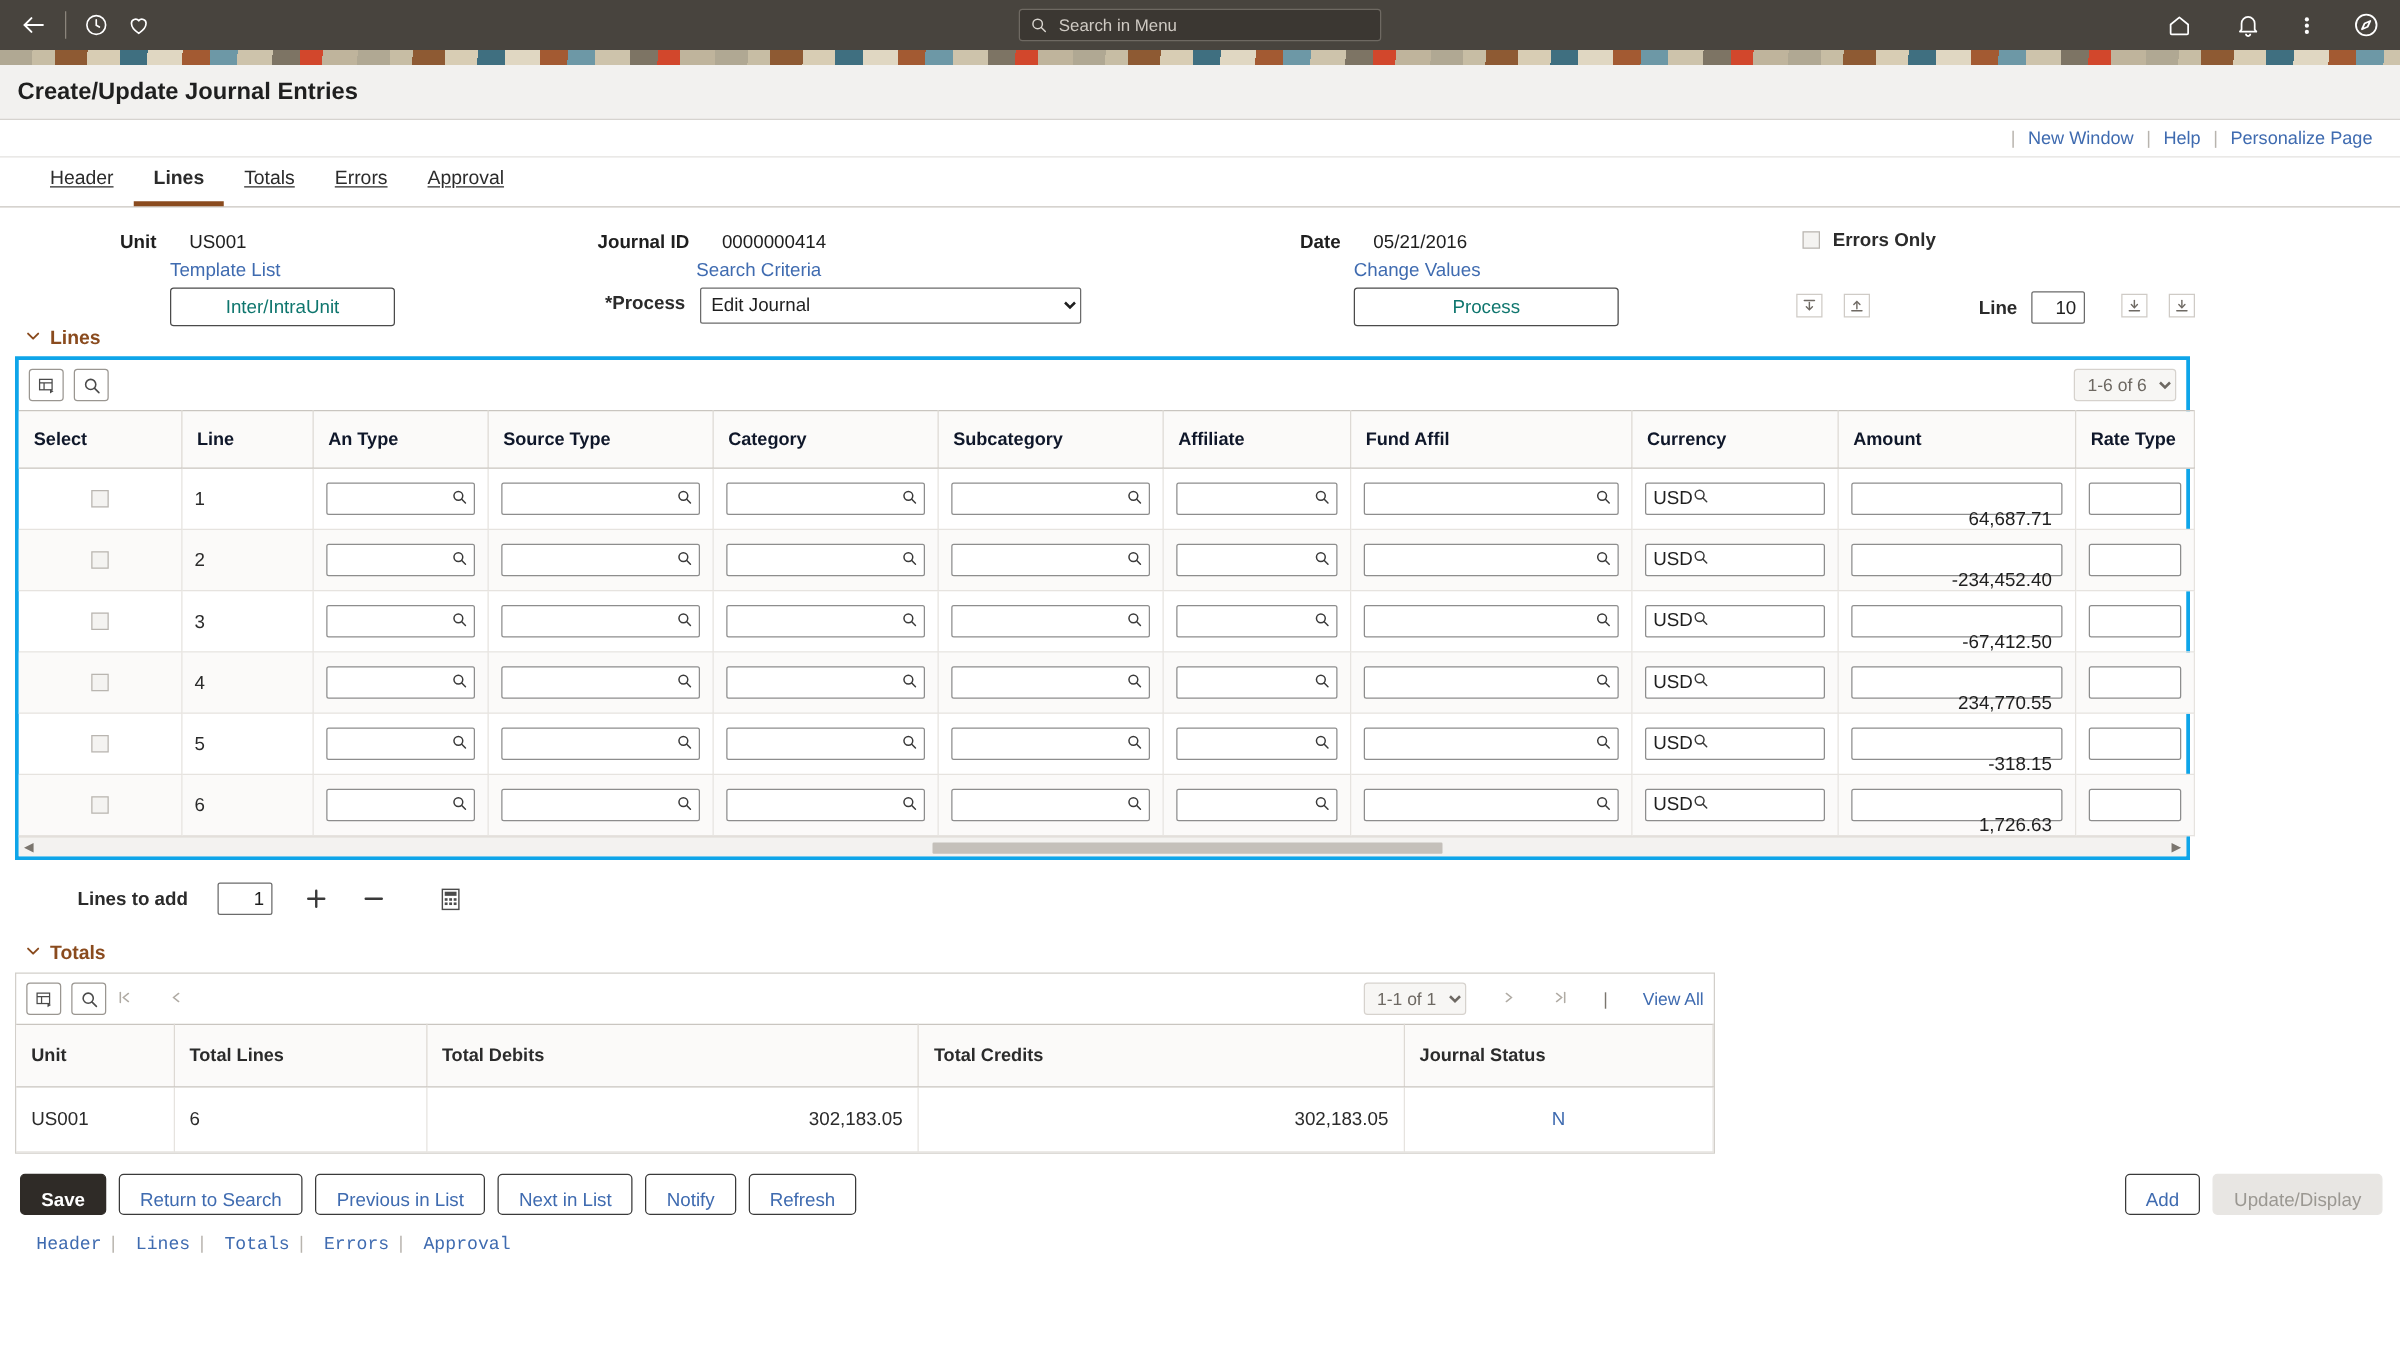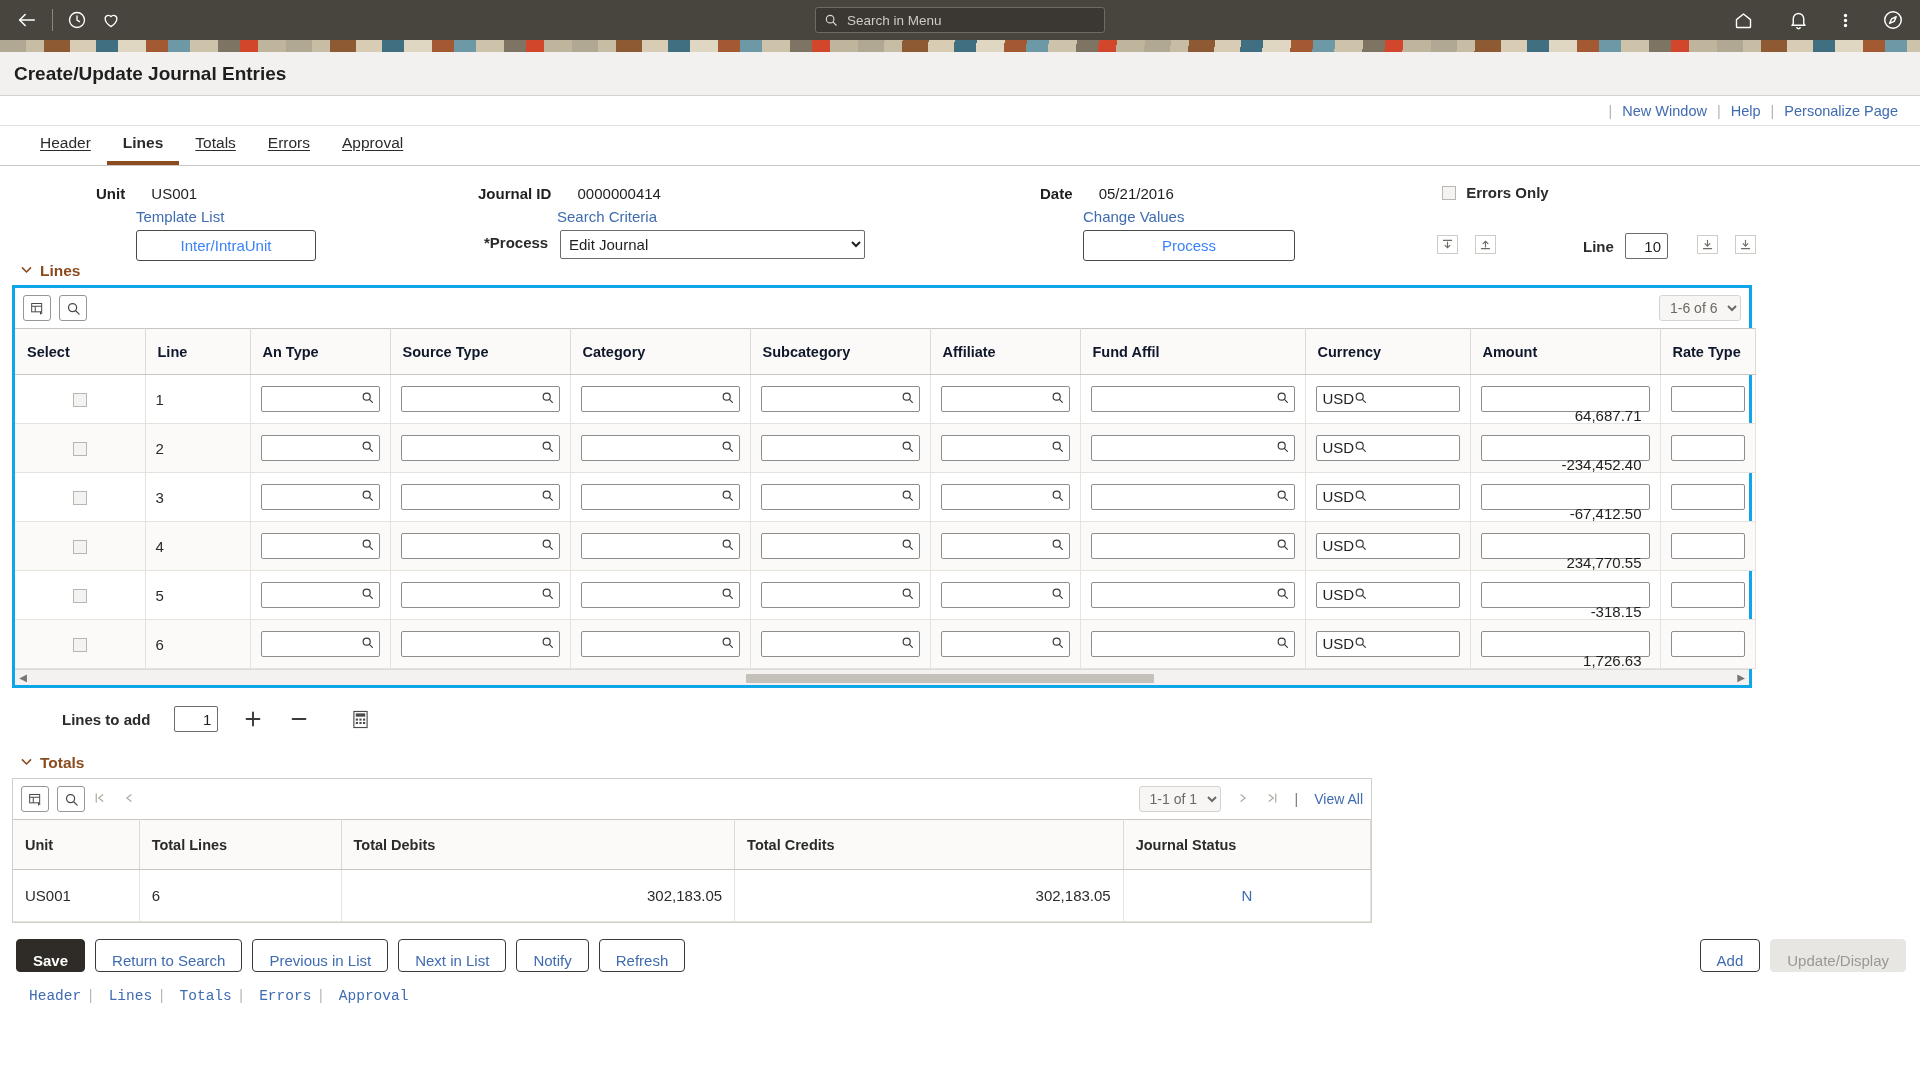--- a/index.html
+++ b/index.html
@@ -108,21 +108,21 @@
 
   
   .info-band { position: relative; height: 84px; margin-top: 12px; }
   .fld { position: absolute; font-size: 15px; text-align: right; }
   .fld .lab { font-weight: bold; color: #1f1f1f; }
   .fld .val { color: #1f1f1f; }
   a.lnk { color: #3f6bb0; text-decoration: none; font-size: 15px; }
 
   .btn-outline {
     border: 1px solid #4a4a4a; background: #fff;
-    color: #3b82f6; border-radius: 3px;
+    color: #0f766e; border-radius: 3px;
     font-size: 15px; font-family: "Liberation Sans", sans-serif;
     cursor: pointer; text-align: center;
   }
   select.ps-select {
     height: 29px; border: 1px solid #6b6b6b; border-radius: 2px;
     background: #fff; font-size: 15px; padding: 0 4px;
     font-family: "Liberation Sans", sans-serif; color: #1f1f1f;
   }
   .chk {
     width: 14px; height: 14px;
@@ -216,21 +216,21 @@
     display: flex; align-items: center; gap: 24px;
     margin: 18px 0 0 62px; font-size: 15px;
   }
   .lines-add .lab { font-weight: bold; }
   .icon-btn { cursor: pointer; display: inline-flex; align-items: center; }
 
   
   .totals-wrap { margin: 6px 12px 0 12px; width: 1360px; border: 1px solid #d2cfca; background: #fff; }
   .totals-pager {
     display: flex; align-items: center; justify-content: flex-start;
-    gap: 16px; font-size: 14px; color: #9a958e;
+    gap: 28px; font-size: 14px; color: #9a958e;
     flex: 1;
   }
   .totals-pager a { color: #3f6bb0; text-decoration: none; }
   table.tot { border-collapse: collapse; width: 100%; table-layout: fixed; }
   table.tot th {
     background: #fbfaf9; border-top: 1px solid #c9c5c0;
     border-bottom: 1px solid #c9c5c0; border-right: 1px solid #ddd9d4;
     font-size: 14.5px; font-weight: bold; padding: 12px 12px; height: 50px;
     text-align: left;
   }

